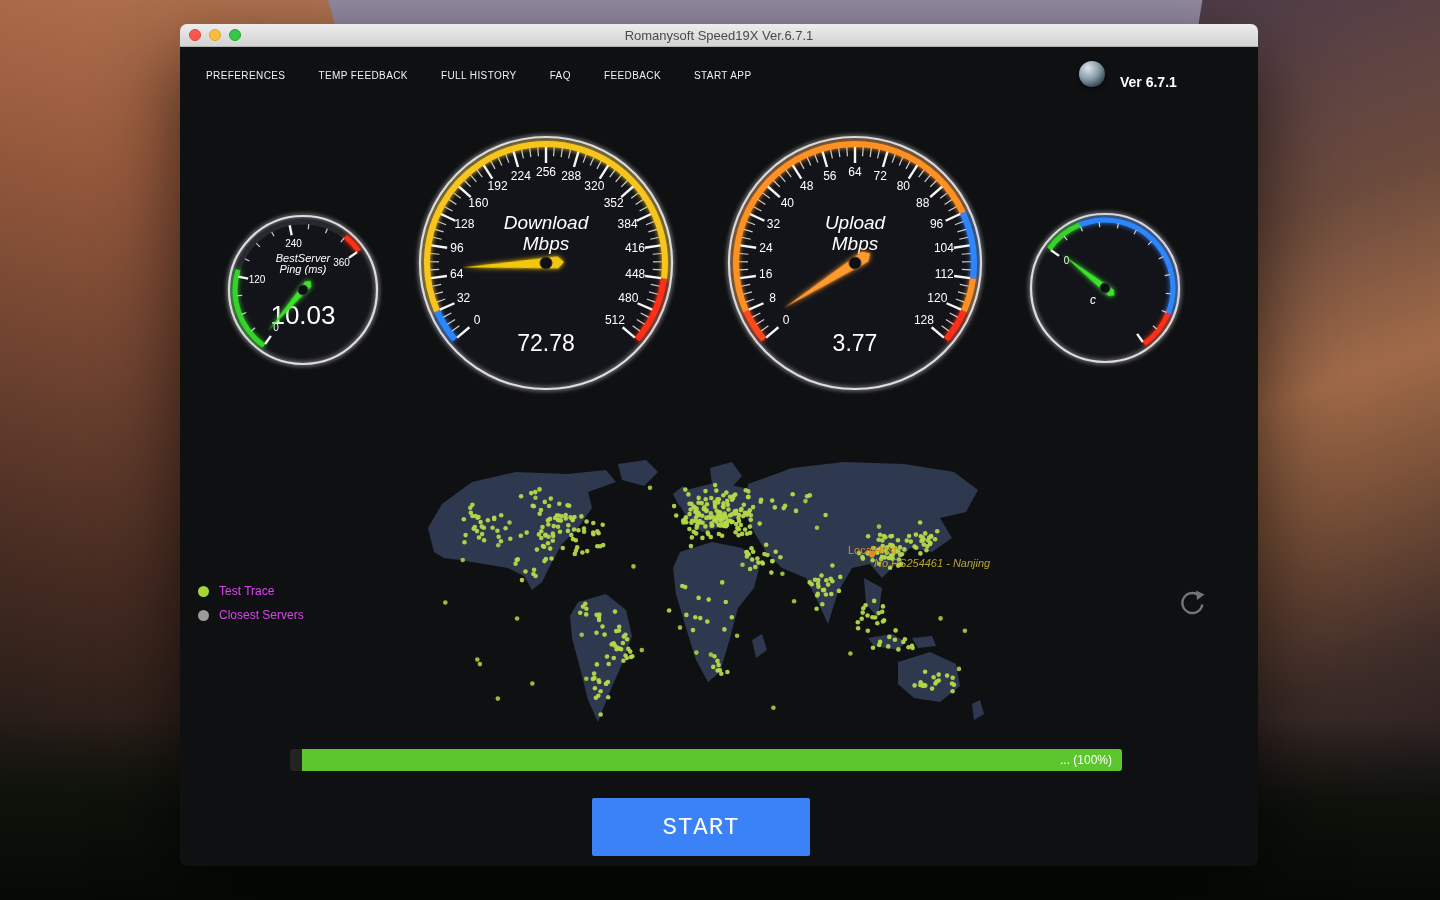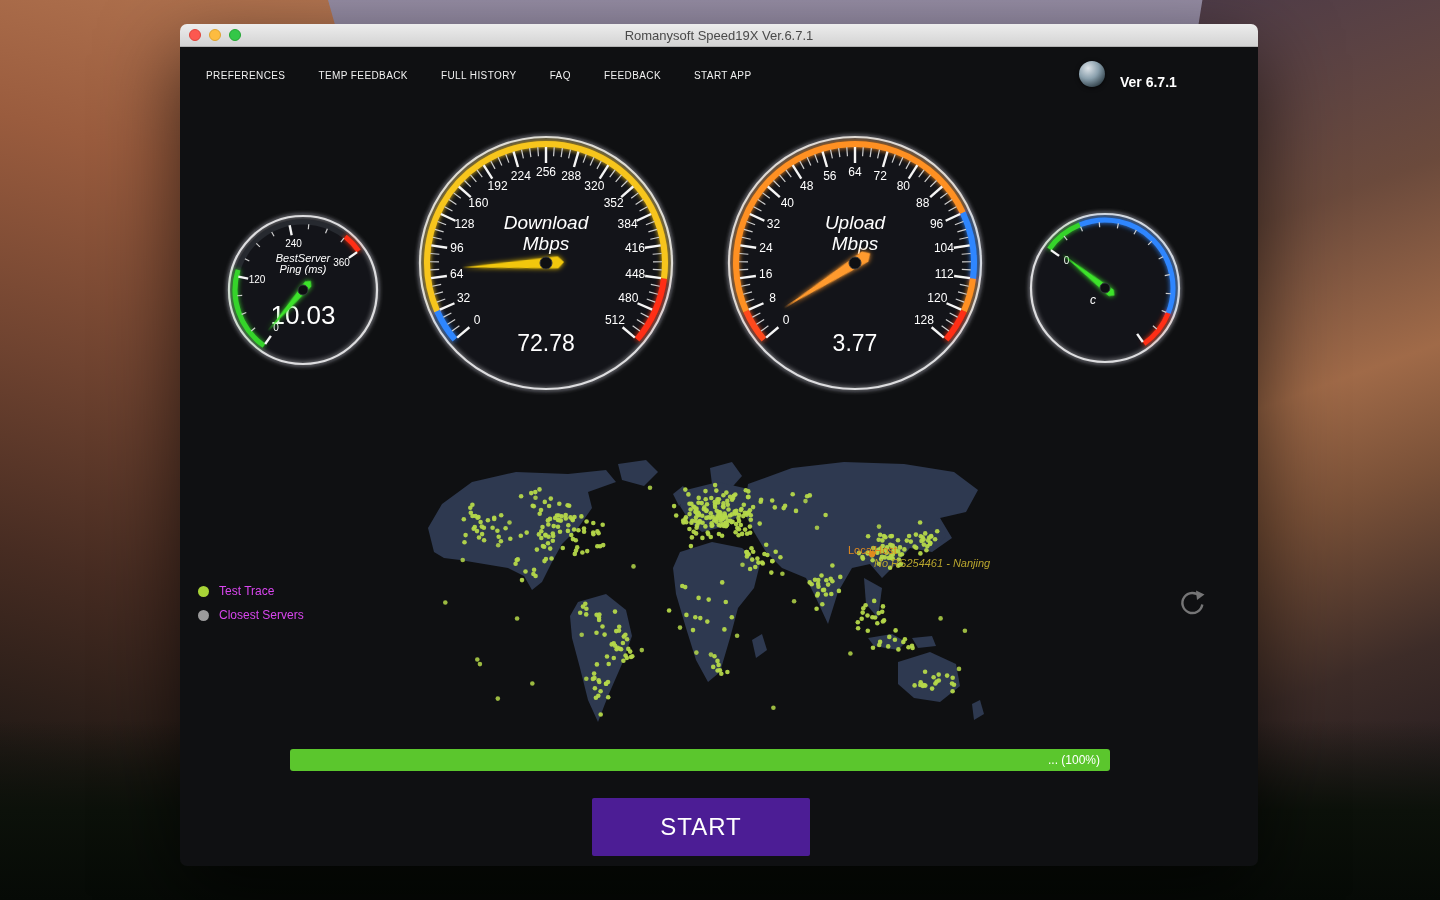--- a/index.html
+++ b/index.html
@@ -54,21 +54,21 @@
   .map-label.l1{left:428px;top:88px;}
   .map-label.l2{left:454px;top:101px;font-style:italic;}
 
   .legend{position:absolute;left:18px;top:532px;}
   .legend-row{display:flex;align-items:center;gap:10px;height:24px;color:#d946ef;font-size:12px;cursor:pointer;}
   .legend-dot{width:11px;height:11px;border-radius:50%;flex:none;}
 
   .refresh{position:absolute;left:996px;top:540px;width:32px;height:32px;cursor:pointer;opacity:.8;}
 
   
-  .progress{position:absolute;left:110px;top:702px;width:820px;height:22px;background:#232323;border-radius:3px;overflow:hidden;}
+  .progress{position:absolute;left:110px;top:702px;width:820px;height:22px;background:#232323;border-radius:3px;overflow:hidden;padding-left:12px;}
   .progress-fill{height:100%;display:flex;align-items:center;justify-content:flex-end;
     padding-right:10px;box-sizing:border-box;color:#fff;font-size:12px;}
 
   
   .start-btn{position:absolute;left:412px;top:751px;width:218px;height:58px;border:none;border-radius:2px;
     color:#fff;font-size:24px;letter-spacing:1px;cursor:pointer;font-family:inherit;}
 </style>
 </head>
 <body>
 
@@ -1003,16 +1003,16 @@
         <polygon points="20,3.5 28.5,7.5 21,13" fill="#8f8f8f"></polygon>
       </svg>
     </div>
 
     <div class="progress">
       <div class="progress-fill" id="progress-fill" style="width: 100%; background: rgb(91, 198, 45);">
         <span>... (100%)</span>
       </div>
     </div>
 
-    <button class="start-btn" id="start-btn" style="background: #4c1d95;">START</button>
+    <button class="start-btn" id="start-btn" style="background: #3b82f6; font-family: Liberation Mono, monospace;">START</button>
 
   </div>
 </div>
 
 </body></html>

